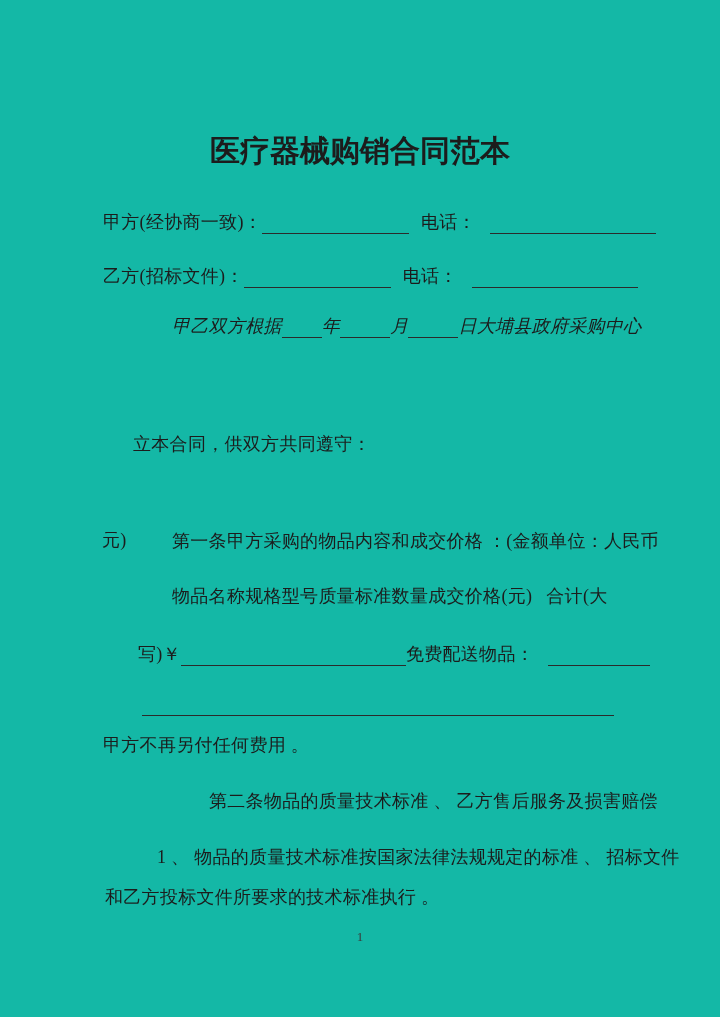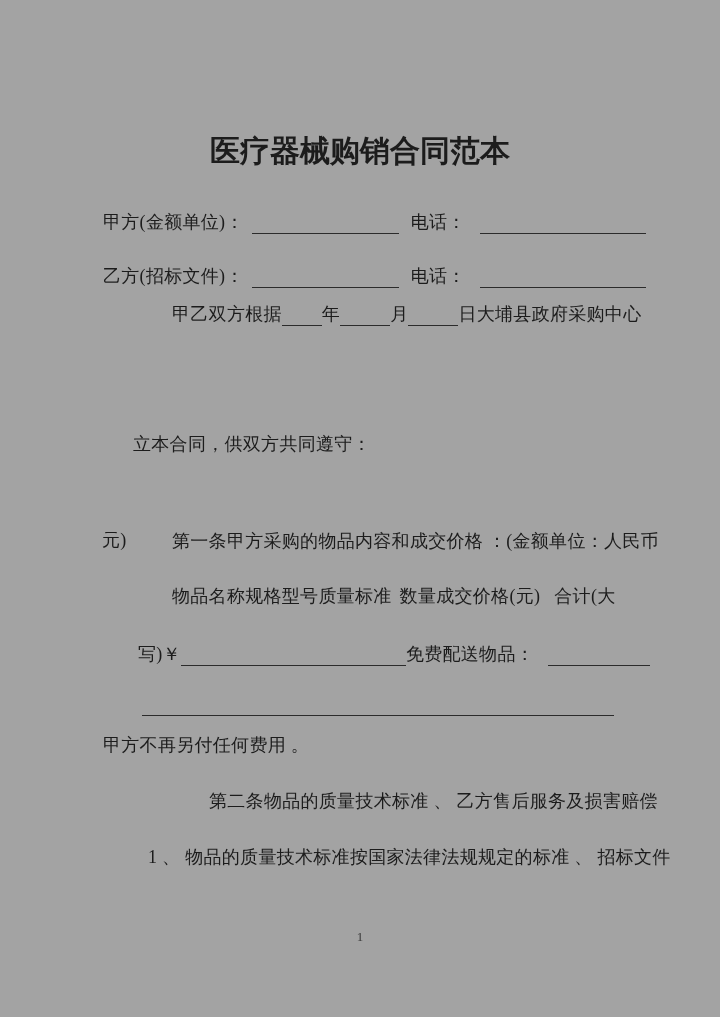--- a/index.html
+++ b/index.html
@@ -1,20 +1,20 @@
 <!DOCTYPE html>
 <html><head>
 <meta charset="utf-8">
 <style>
   html, body { margin: 0; padding: 0; background: #ffffff; }
   .page {
     position: relative;
     width: 720px;
     height: 1017px;
-    background: #a3a3a3;
+    background: #14b8a6;
     font-family: "Liberation Serif", "DejaVu Serif", serif;
     color: #1c1c1c;
     overflow: hidden;
   }
   .title {
     position: absolute;
     top: 130px;
     left: 0;
     width: 100%;
     text-align: center;
@@ -28,21 +28,21 @@
     font-size: 18px;
     line-height: 23px;
     letter-spacing: 0.3px;
   }
   .blank {
     display: inline-block;
     border-bottom: 1.6px solid #2b2b2b;
     height: 18px;
     vertical-align: bottom;
   }
-  .gap8  { margin-left: 8px; }
+  .gap8  { margin-left: 0; }
   .gap4  { margin-left: 12px; }
   .gap10 { margin-left: 14px; }
   .gap14 { margin-left: 14px; }
   .rule {
     position: absolute;
     border-top: 1.6px solid #2b2b2b;
     height: 0;
   }
   .pagenum {
     position: absolute;
@@ -55,28 +55,28 @@
   }
 </style>
 </head>
 <body>
 
 <div class="page">
 
   <div class="title">医疗器械购销合同范本</div>
 
   <div class="line" style="top:211px; left:103px;">
-    <span>甲方(金额单位)：</span><span class="blank gap8" style="width:147px;"></span><span class="gap4">电话：</span><span class="blank gap10" style="width:166px;"></span>
+    <span>甲方(经协商一致)：</span><span class="blank gap8" style="width:147px;"></span><span class="gap4">电话：</span><span class="blank gap10" style="width:166px;"></span>
   </div>
 
   <div class="line" style="top:265px; left:103px;">
     <span>乙方(招标文件)：</span><span class="blank gap8" style="width:147px;"></span><span class="gap4">电话：</span><span class="blank gap10" style="width:166px;"></span>
   </div>
 
-  <div class="line" style="top:303px; left:172px;">
+  <div class="line" style="top:315px; left:172px;font-style:italic;">
     <span>甲乙双方根据</span><span class="blank" style="width:40px;"></span><span>年</span><span class="blank" style="width:50px;"></span><span>月</span><span class="blank" style="width:50px;"></span><span>日大埔县政府采购中心</span>
   </div>
 
 
   <div class="line" style="top:433px; left:133px;">
     <span>立本合同，供双方共同遵守：</span>
   </div>
 
   <div class="line" style="top:490px; left:172px;margin-top:40px;">
     <span>第一条甲方采购的物品内容和成交价格 ：(金额单位：人民币</span>
@@ -97,20 +97,23 @@
   <div class="rule" style="top:715px; left:142px; width:472px;"></div>
 
   <div class="line" style="top:734px; left:103px;">
     <span>甲方不再另付任何费用 。</span>
   </div>
 
   <div class="line" style="top:790px; left:173px;margin-left:36px;">
     <span>第二条物品的质量技术标准 、 乙方售后服务及损害赔偿</span>
   </div>
 
-  <div class="line" style="top:846px; left:148px;">
+  <div class="line" style="top:846px; left:157px;">
     <span>1 、 物品的质量技术标准按国家法律法规规定的标准 、 招标文件</span>
   </div>
 
+  <div class="line" style="top:886px; left:105px;">
+    <span>和乙方投标文件所要求的技术标准执行 。</span>
+  </div>
 
   <div class="pagenum">1</div>
 
 </div>
 
 </body></html>

